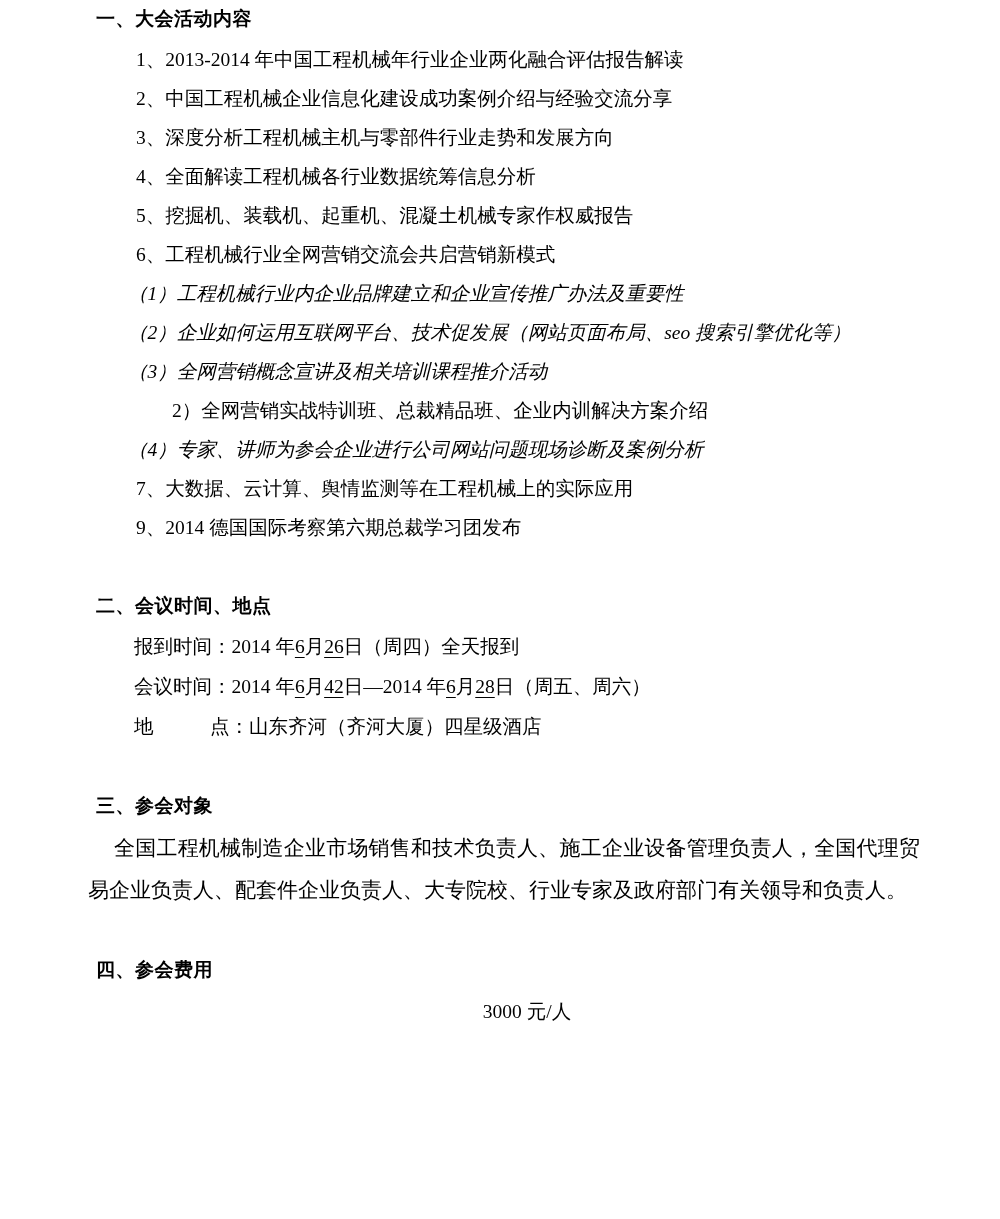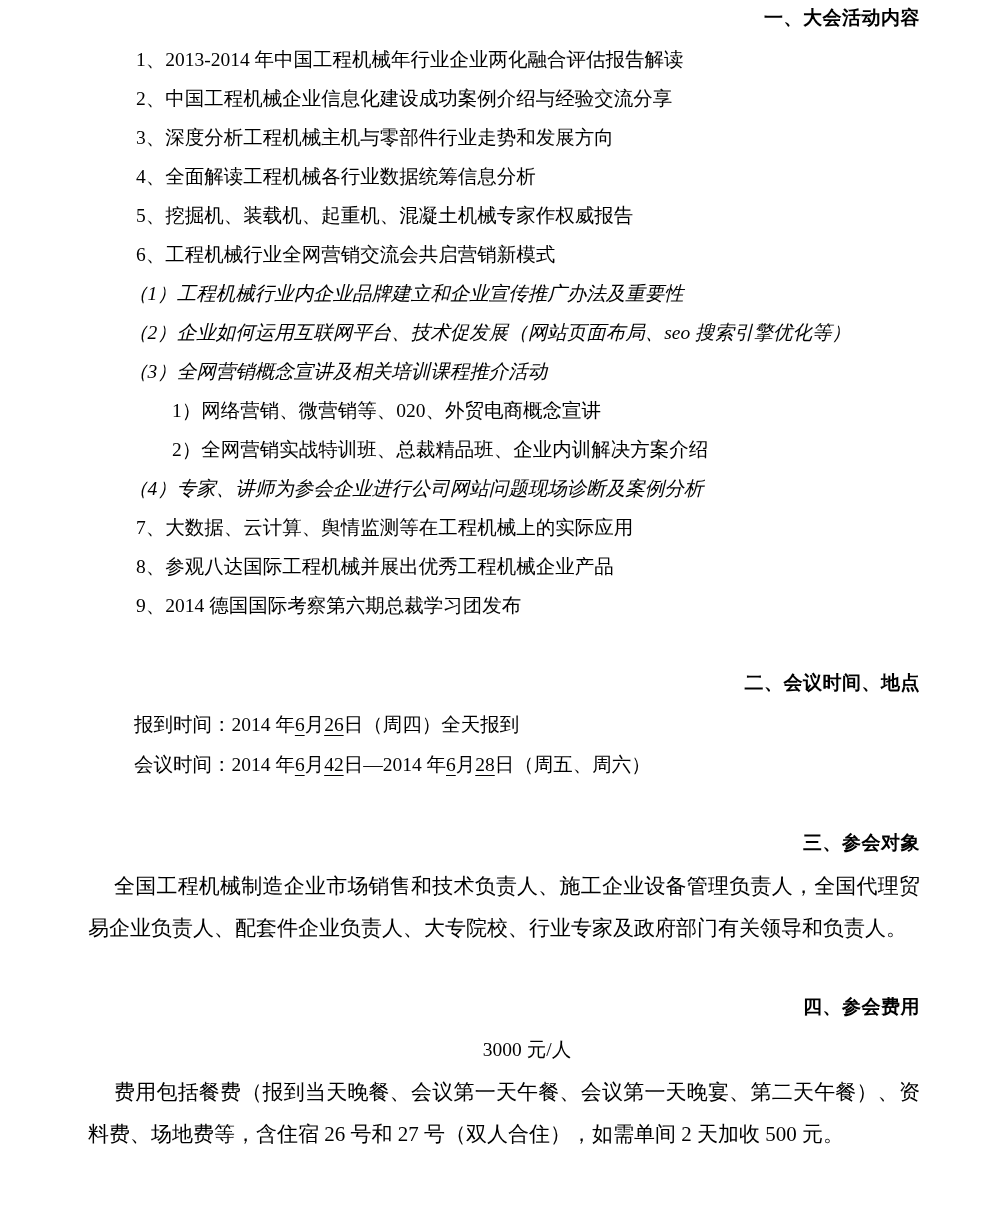--- a/index.html
+++ b/index.html
@@ -19,27 +19,26 @@
     width: 1000px;
     height: 1219px;
     padding: 0;
     box-sizing: border-box;
   }
   .doc {
     padding: 4px 80px 0 88px;
     box-sizing: border-box;
   }
   .section-heading {
-    font-family: Liberation Mono, monospace;
+    font-family: Liberation Sans, sans-serif;
     font-weight: bold;
     font-size: 19px;
     line-height: 30px;
     margin: 0 0 6px 8px;
     letter-spacing: 0.5px;
-    text-align: right;
   }
   .item {
     font-size: 19.5px;
     line-height: 39px;
     margin: 0;
     padding: 0;
     white-space: nowrap;
   }
   .lvl1 { margin-left: 48px; }
   .lvl2 { margin-left: 40px; font-style: italic; }
@@ -87,45 +86,45 @@
 
     <p class="item lvl1">1、2013-2014 年中国工程机械年行业企业两化融合评估报告解读</p>
     <p class="item lvl1">2、中国工程机械企业信息化建设成功案例介绍与经验交流分享</p>
     <p class="item lvl1">3、深度分析工程机械主机与零部件行业走势和发展方向</p>
     <p class="item lvl1">4、全面解读工程机械各行业数据统筹信息分析</p>
     <p class="item lvl1">5、挖掘机、装载机、起重机、混凝土机械专家作权威报告</p>
     <p class="item lvl1">6、工程机械行业全网营销交流会共启营销新模式</p>
     <p class="item lvl2">（1）工程机械行业内企业品牌建立和企业宣传推广办法及重要性</p>
     <p class="item lvl2">（2）企业如何运用互联网平台、技术促发展（网站页面布局、seo 搜索引擎优化等）</p>
     <p class="item lvl2">（3）全网营销概念宣讲及相关培训课程推介活动</p>
-    <p class="item lvl3">1）网络营销、微营销等、020、外贸电商概念宣讲</p>
     <p class="item lvl3">2）全网营销实战特训班、总裁精品班、企业内训解决方案介绍</p>
     <p class="item lvl2">（4）专家、讲师为参会企业进行公司网站问题现场诊断及案例分析</p>
     <p class="item lvl1">7、大数据、云计算、舆情监测等在工程机械上的实际应用</p>
-    <p class="item lvl1">8、参观八达国际工程机械并展出优秀工程机械企业产品</p>
     <p class="item lvl1">9、2014 德国国际考察第六期总裁学习团发布</p>
 
     <div class="spacer-lg"></div>
 
     <h2 class="section-heading">二、会议时间、地点</h2>
 
     <p class="info-line">
       <span>报到时间：</span><span>2014 年</span><span class="u">6</span><span>月</span><span class="u">26</span><span>日</span><span>（周四）全天报到</span>
     </p>
 
     <p class="info-line">
       <span>会议时间：</span><span>2014 年</span><span class="u">6</span><span>月</span><span class="u">42</span><span>日</span><span>—</span><span>2014 年</span><span class="u">6</span><span>月</span><span class="u">28</span><span>日</span><span>（周五、周六）</span>
     </p>
 
+    <p class="info-line">
+      <span class="gap-label">地</span><span>点：</span><span>山东齐河（齐河大厦）四星级酒店</span>
+    </p>
 
     <div class="spacer-lg"></div>
 
     <h2 class="section-heading">三、参会对象</h2>
     <p class="para indent">全国工程机械制造企业市场销售和技术负责人、施工企业设备管理负责人，全国代理贸易企业负责人、配套件企业负责人、大专院校、行业专家及政府部门有关领导和负责人。</p>
 
     <div class="spacer-lg"></div>
 
     <h2 class="section-heading">四、参会费用</h2>
     <p class="fee-line">3000 元/人</p>
-    <p class="para indent">费用包括餐费（报到当天晚餐、会议第一天午餐、会议第一天晚宴、第二天午餐）、资料费、场地费等，含住宿 26 号和 27 号（双人合住），如需单间 2 天加收 500 元。</p>
 
   </div>
 </div>
 
 </body></html>

